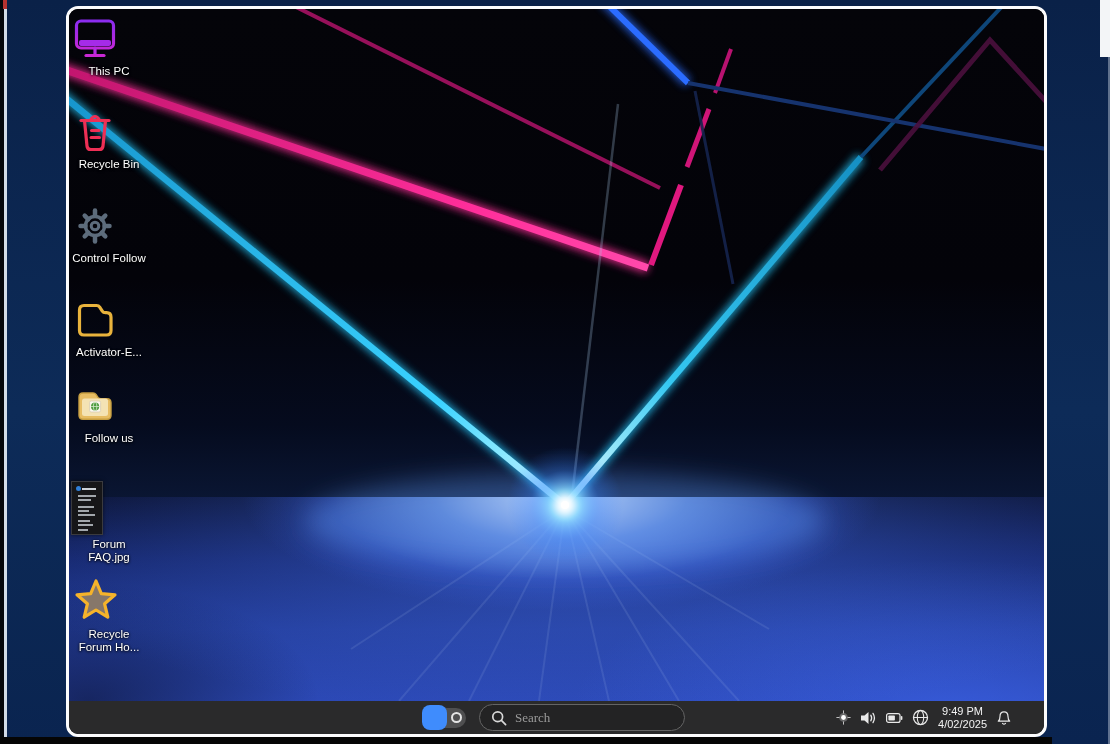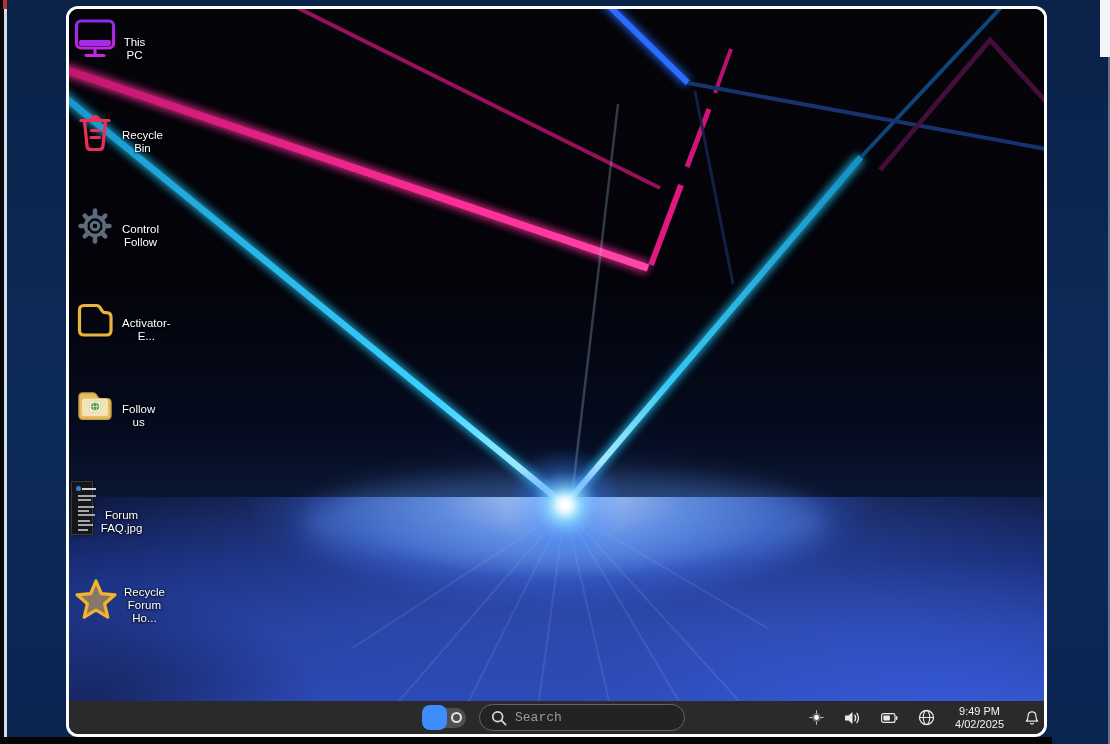--- a/index.html
+++ b/index.html
@@ -28,22 +28,22 @@
     background:
       radial-gradient(ellipse 420px 150px at 50.5% 0px, rgba(236,246,255,.95), rgba(132,176,255,.60) 30%, rgba(62,102,236,.32) 55%, rgba(30,60,180,0) 76%),
       radial-gradient(ellipse 900px 260px at 55% 40px, rgba(72,116,240,.45), rgba(40,70,200,0) 70%),
       radial-gradient(ellipse 520px 210px at 90% 105%, rgba(62,102,240,.55), rgba(62,102,240,0) 72%),
       radial-gradient(ellipse 330px 170px at 2% 100%, rgba(8,14,40,.60), rgba(8,14,40,0) 70%),
       linear-gradient(180deg,#0a1233 0%,#15266b 30%,#233d9b 65%,#2c49b6 100%); }
   svg.wp-lines { position:absolute; left:0; top:0; width:975px; height:692px; }
 
   
   .icon-col { position:absolute; left:0; top:0; width:82px; }
-  .dicon { position:absolute; left:2px; width:76px; display:flex; flex-direction:row;
-    align-items:flex-end; gap:3px; cursor:default; }
+  .dicon { position:absolute; left:2px; width:76px; display:flex; flex-direction:column;
+    align-items:flex-start; gap:3px; cursor:default; }
   .dicon .glyph { display:flex; align-items:center; justify-content:center; }
   .dicon .lbl { color:#fff; font-size:11.5px; line-height:13px; text-align:center; width:76px;
     text-shadow:0 1px 3px rgba(0,0,0,.95), 0 0 2px rgba(0,0,0,.85); word-wrap:break-word; }
 
   
   .thumb { width:32px; height:54px; background:#161618; border:1px solid #3a3a3e;
     position:relative; box-shadow:0 0 4px rgba(0,0,0,.6); }
   .thumb .dot { position:absolute; left:4px; top:4px; width:5px; height:5px; border-radius:50%; background:#2f7fd8; }
   .thumb .hline { position:absolute; left:10px; top:5.5px; width:14px; height:2px; background:#ccd1d6; }
   .thumb .tl { position:absolute; left:6px; height:1.5px; background:rgba(210,216,222,.75); }
@@ -53,24 +53,24 @@
     border-radius:0 0 9px 9px; }
   .tb-center { position:absolute; left:356px; top:0; height:33px; display:flex; align-items:center; gap:13px; }
   .toggle { position:relative; width:41px; height:20px; background:#4f4f50; border-radius:10px; }
   .toggle .knob { position:absolute; left:-3px; top:-3px; width:25px; height:25px;
     background:#3f8cfd; border-radius:8px; }
   .toggle .ring { position:absolute; right:4px; top:4.5px; width:11px; height:11px;
     border:2px solid #e4e4e4; border-radius:50%; }
   .searchbox { display:flex; align-items:center; gap:8px; width:206px; height:27px;
     border:1px solid #646464; border-radius:14px; background:#232324; padding-left:11px; }
   .searchbox input { background:transparent; border:none; outline:none; color:#fca5a5;
-    font-size:13px; width:150px; font-family:Liberation Mono, monospace; }
+    font-size:13px; width:150px; font-family:Liberation Serif, serif; }
   .searchbox input::placeholder { color:#9a9a9a; }
   .tb-tray { position:absolute; right:0; top:0; height:33px; display:flex; align-items:center;
-    gap:20px; padding-right:4px; }
+    gap:9px; padding-right:32px; }
   .clock { color:#f2f2f2; font-size:11px; line-height:12.5px; text-align:center; }
   .glowdot { width:15px; height:15px; }
 </style>
 </head>
 <body>
 
 <div class="stage">
   <div class="edge-black-left"></div>
   <div class="edge-line-left"></div>
   <div class="edge-red-tick"></div>

